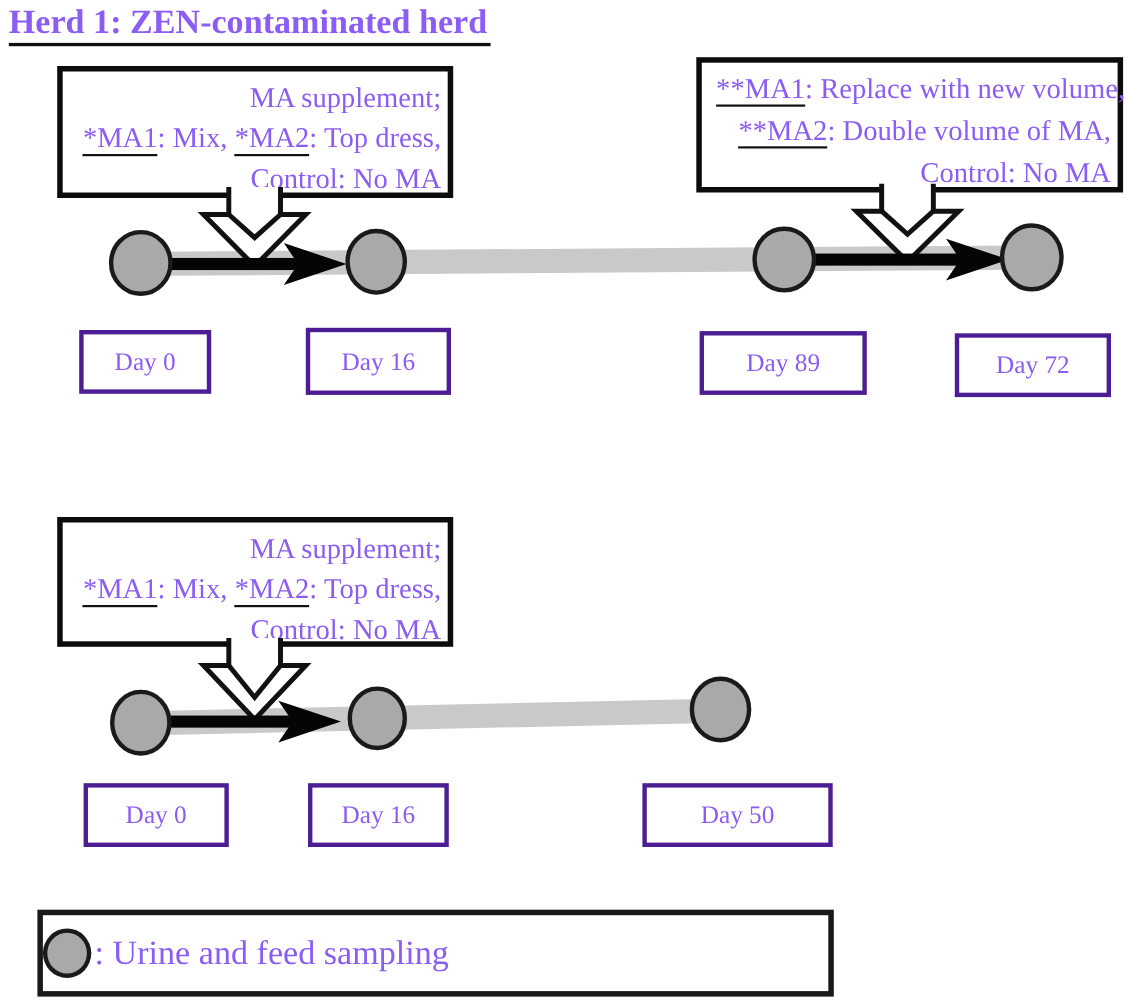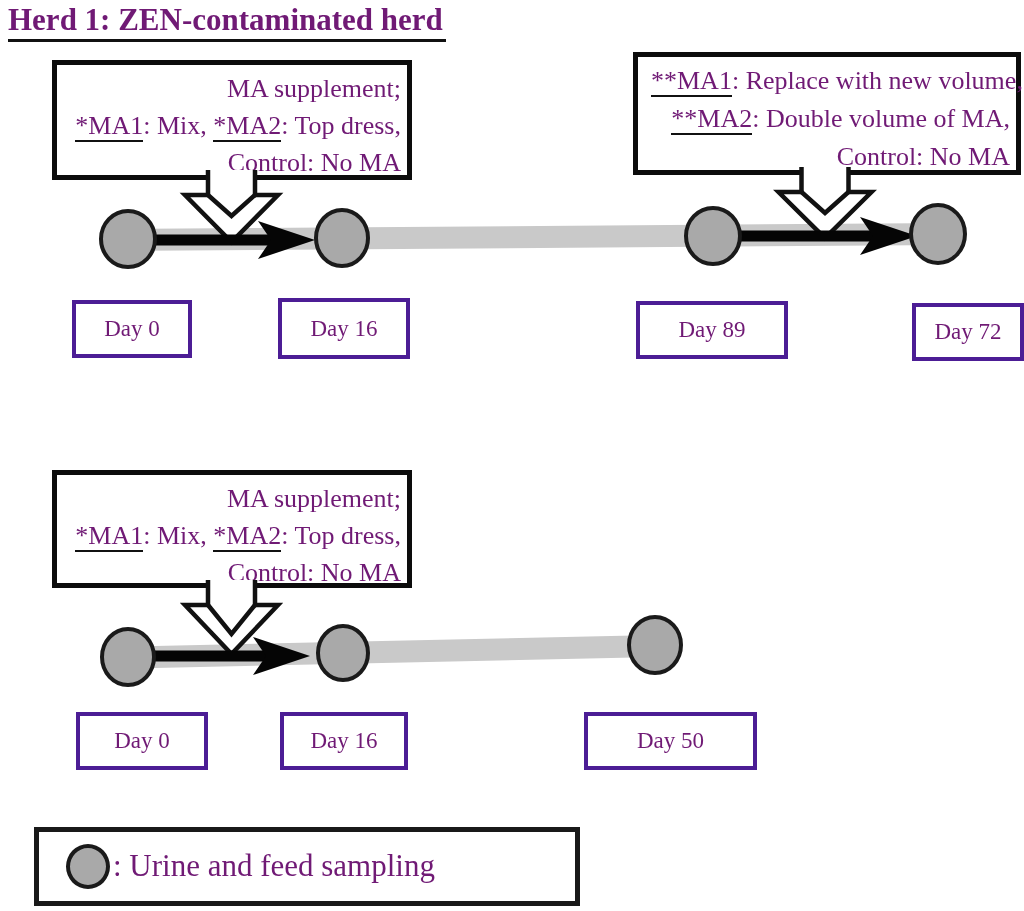--- a/index.html
+++ b/index.html
@@ -1,18 +1,18 @@
 <!DOCTYPE html>
 <html><head>
 <meta charset="utf-8">
 <style>
   html,body{margin:0;padding:0;background:#ffffff;}
   .canvas{
     position:relative;width:1024px;height:911px;background:#ffffff;
-    font-family:"Liberation Serif","DejaVu Serif",serif;color:#701a75;
+    font-family:"Liberation Serif","DejaVu Serif",serif;color:#8b5cf6;
     overflow:hidden;
   }
   .herd-title{
     position:absolute;z-index:1;
     font-size:31px;font-weight:bold;line-height:34px;
     border-bottom:3px solid #111;padding:0 3px 2px 0;white-space:nowrap;
   }
   .ann-box{
     position:absolute;z-index:1;box-sizing:border-box;
     border:5px solid #0c0c0c;background:#ffffff;
@@ -20,23 +20,23 @@
   }
   .u{border-bottom:2px solid #111;}
   .day-box{
     position:absolute;z-index:1;box-sizing:border-box;height:58px;
     border:4px solid #4c1d95;background:#ffffff;
     display:flex;align-items:center;justify-content:center;
     font-size:23px;white-space:nowrap;
   }
   .legend-box{
     position:absolute;z-index:1;box-sizing:border-box;
-    left:34px;top:827px;width:546px;height:79px;
+    left:34px;top:827px;width:724px;height:79px;
     border:5px solid #191919;background:#ffffff;
-    display:flex;align-items:center;padding-left:27px;
+    display:flex;align-items:center;
   }
   .legend-circle{
     box-sizing:border-box;width:44px;height:45px;border-radius:50%;
     border:4px solid #1a1a1a;background:#a9a9a9;flex-shrink:0;
   }
   .legend-text{font-size:31px;margin-left:3px;padding-bottom:2px;white-space:nowrap;}
   svg.overlay{position:absolute;left:0;top:0;z-index:2;pointer-events:none;}
 </style>
 </head>
 <body>
@@ -53,21 +53,21 @@
 
   <div class="ann-box" style="left:633px;top:52px;width:388px;height:123px;line-height:38px;">
     <div><span class="u">**MA1</span><span>: Replace with new volume,</span></div>
     <div><span class="u">**MA2</span><span>: Double volume of MA,</span></div>
     <div>Control: No MA</div>
   </div>
 
   <div class="day-box" style="left:72px;top:300px;width:120px;">Day 0</div>
   <div class="day-box" style="left:278px;top:298px;width:132px;height:61px;">Day 16</div>
   <div class="day-box" style="left:636px;top:301px;width:152px;">Day 89</div>
-  <div class="day-box" style="left:868px;top:303px;width:112px;margin-left:44px;">Day 72</div>
+  <div class="day-box" style="left:868px;top:303px;width:142px;">Day 72</div>
 
 
   <div class="ann-box" style="left:52px;top:470px;width:360px;height:118px;">
     <div>MA supplement;</div>
     <div><span class="u">*MA1</span><span>: Mix, </span><span class="u">*MA2</span><span>: Top dress,</span></div>
     <div>Control: No MA</div>
   </div>
 
   <div class="day-box" style="left:76px;top:712px;width:132px;">Day 0</div>
   <div class="day-box" style="left:280px;top:712px;width:128px;">Day 16</div>

